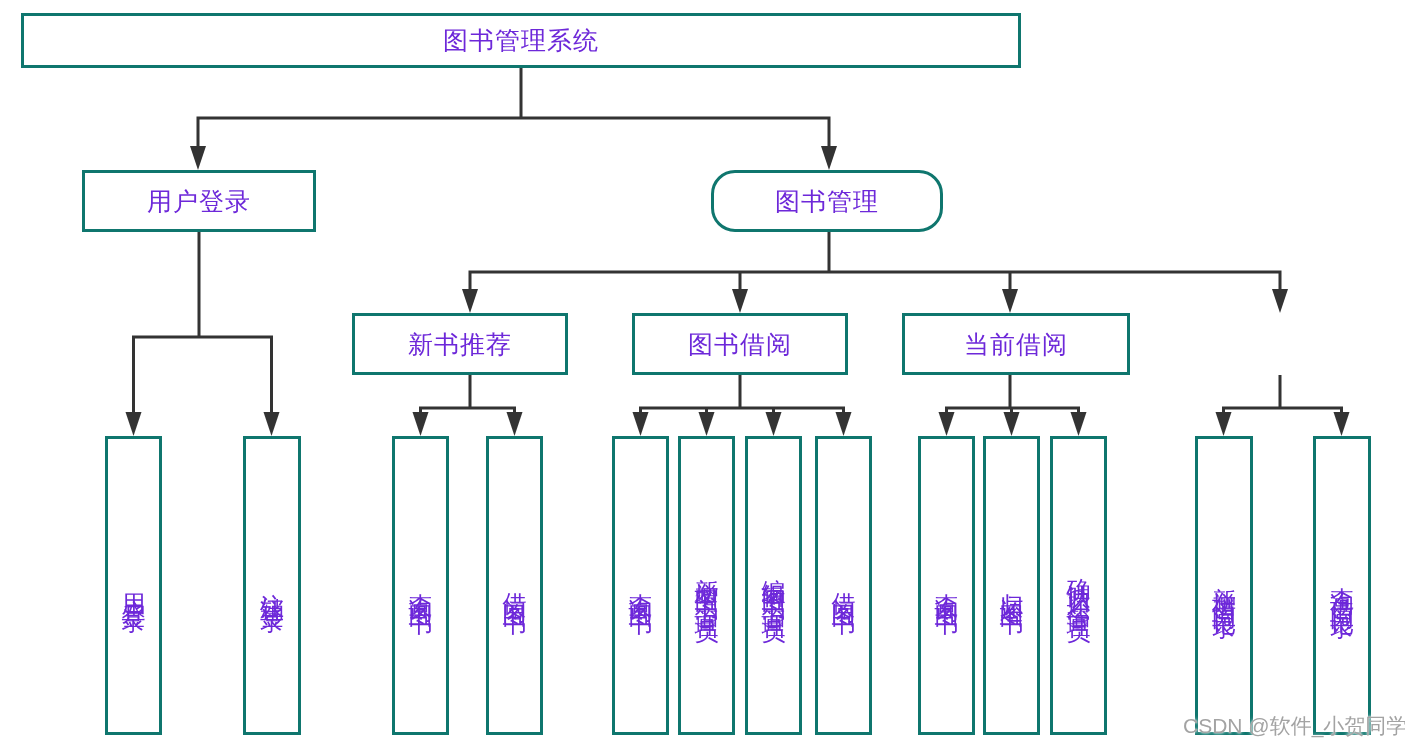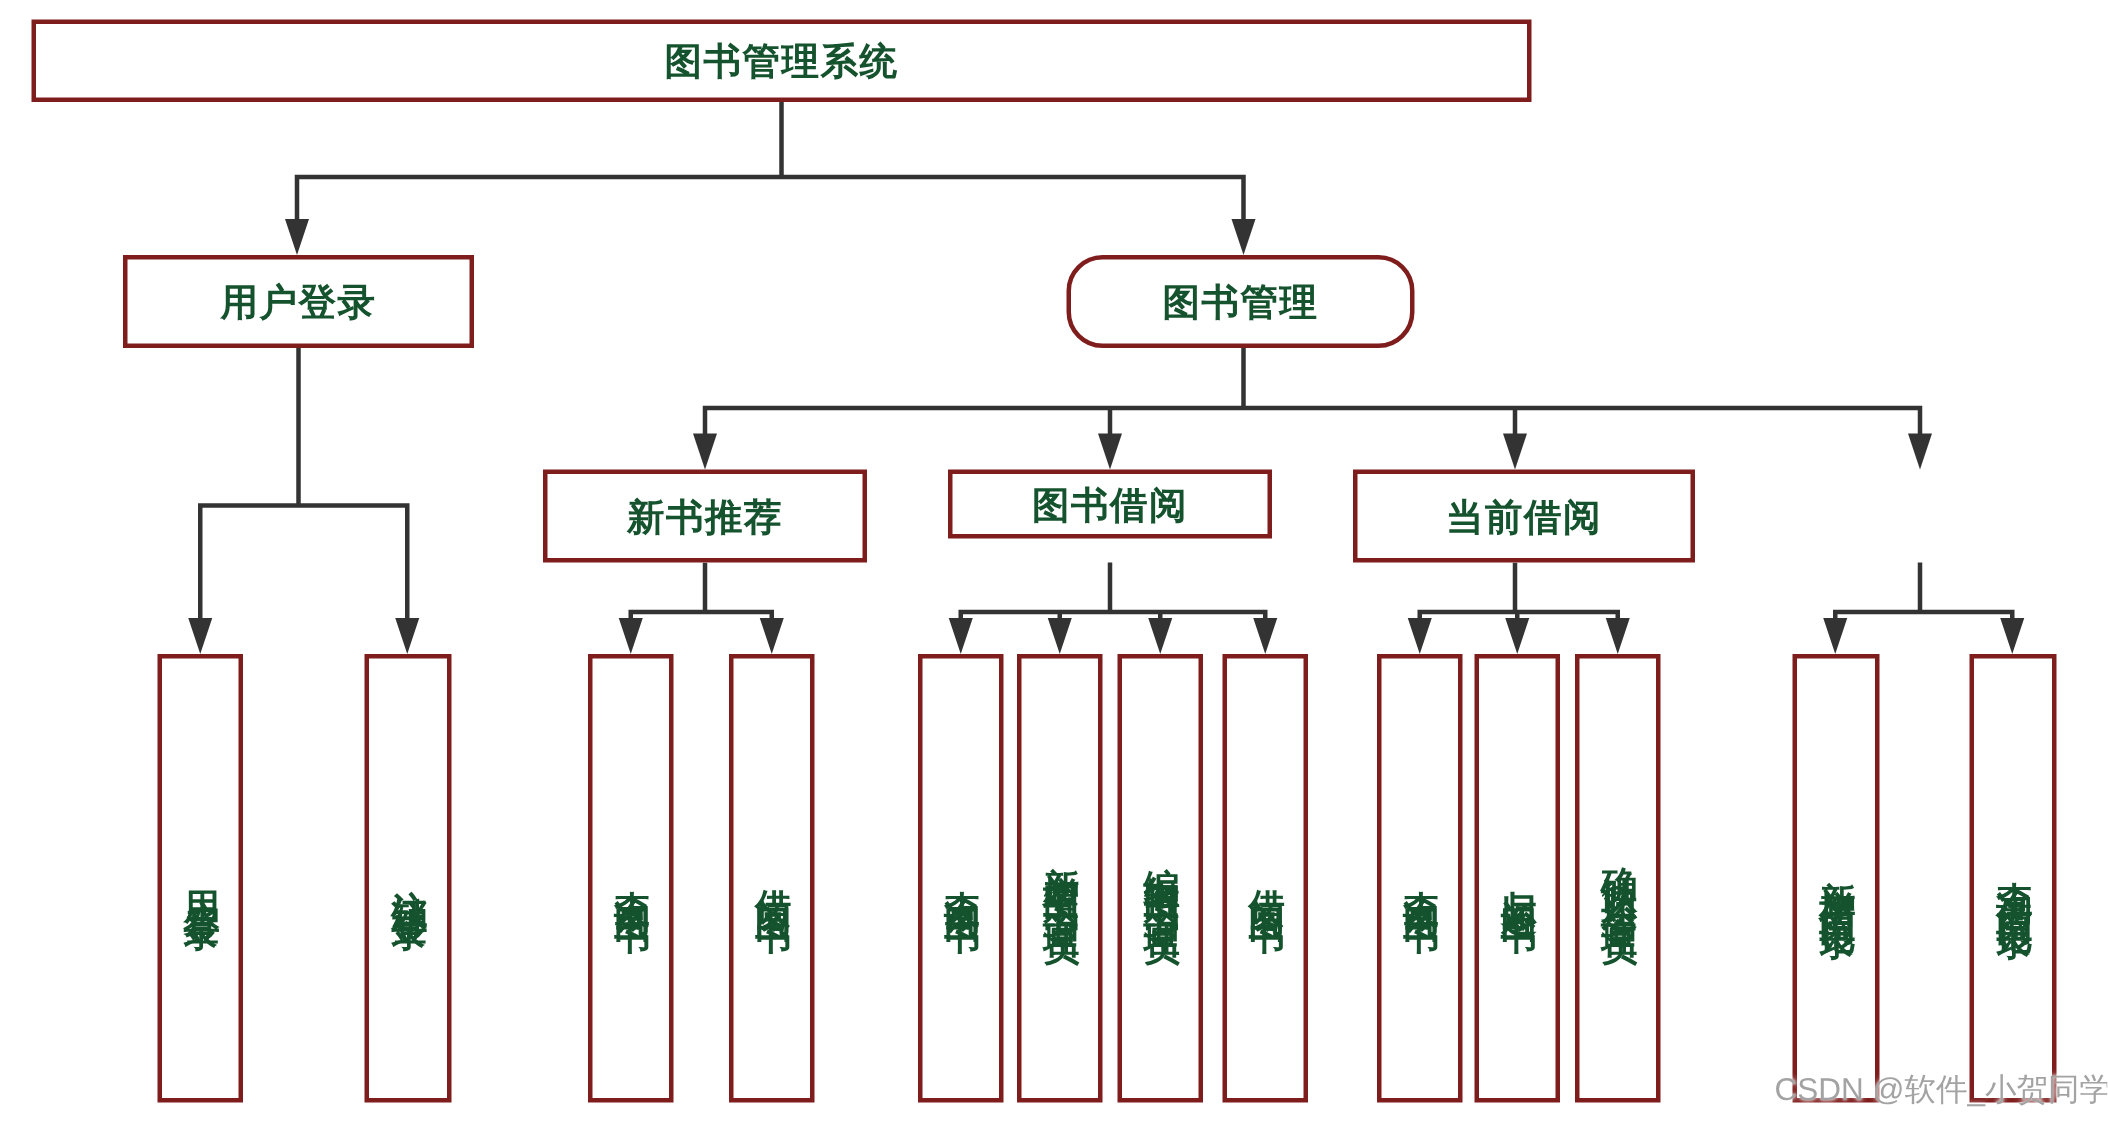--- a/index.html
+++ b/index.html
@@ -15,27 +15,26 @@
   .connectors {
     position: absolute;
     left: 0; top: 0;
     width: 1405px;
     height: 747px;
     pointer-events: none;
   }
   .box {
     position: absolute;
     box-sizing: border-box;
-    border: 3px solid #7f1d1d;
+    border: 3px solid #0f766e;
     background: #ffffff;
     display: flex;
     align-items: center;
     justify-content: center;
-    color: #14532d;
-    font-weight: bold;
+    color: #6d28d9;
   }
   .h-box {
     font-size: 25px;
     letter-spacing: 1px;
     white-space: nowrap;
   }
   .v-box {
     writing-mode: vertical-rl;
     font-size: 24px;
     letter-spacing: 6px;
@@ -103,22 +102,22 @@
       <polygon points="1215.5,412 1231.5,412 1223.5,436"></polygon>
       <polygon points="1333.5,412 1349.5,412 1341.5,436"></polygon>
     </g>
   </svg>
 
   <div class="box h-box" style="left:21px; top:13px; width:1000px; height:55px;">图书管理系统</div>
 
   <div class="box h-box" style="left:82px; top:170px; width:234px; height:62px;">用户登录</div>
   <div class="box h-box" style="left:711px; top:170px; width:232px; height:62px;border-radius:24px;">图书管理</div>
 
-  <div class="box h-box" style="left:362px; top:313px; width:216px; height:62px;">新书推荐</div>
-  <div class="box h-box" style="left:632px; top:313px; width:216px; height:46px;">图书借阅</div>
+  <div class="box h-box" style="left:352px; top:313px; width:216px; height:62px;">新书推荐</div>
+  <div class="box h-box" style="left:632px; top:313px; width:216px; height:62px;">图书借阅</div>
   <div class="box h-box" style="left:902px; top:313px; width:228px; height:62px;">当前借阅</div>
 
   <div class="box v-box" style="left:105px; top:436px; width:57px; height:299px;">用户登录</div>
   <div class="box v-box" style="left:243px; top:436px; width:58px; height:299px;">注销登录</div>
 
   <div class="box v-box" style="left:392px; top:436px; width:57px; height:299px;">查询图书</div>
   <div class="box v-box" style="left:486px; top:436px; width:57px; height:299px;">借阅图书</div>
 
   <div class="box v-box" style="left:612px; top:436px; width:57px; height:299px;">查询图书</div>
   <div class="box v-box" style="left:678px; top:436px; width:57px; height:299px;">新增图书（管理员）</div>

